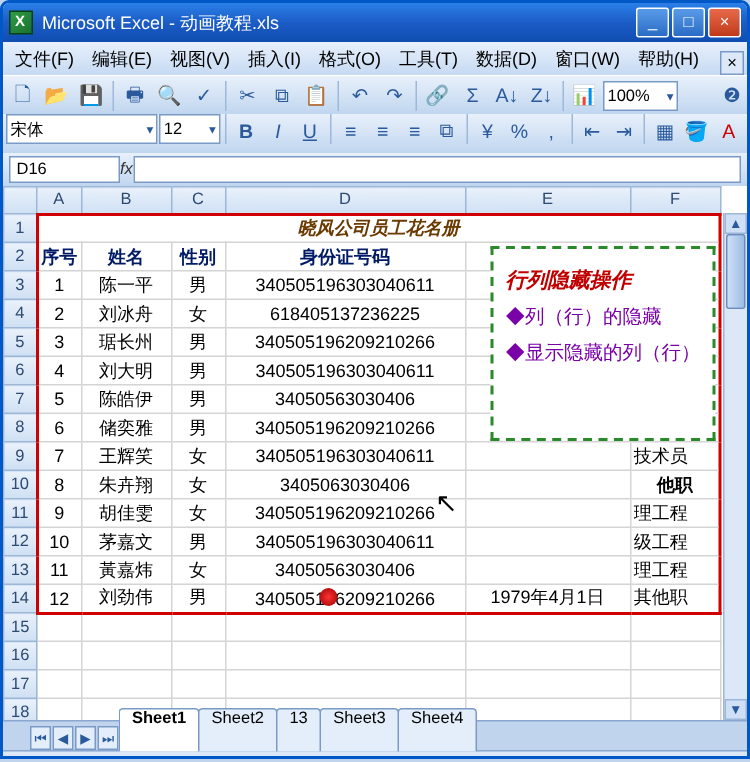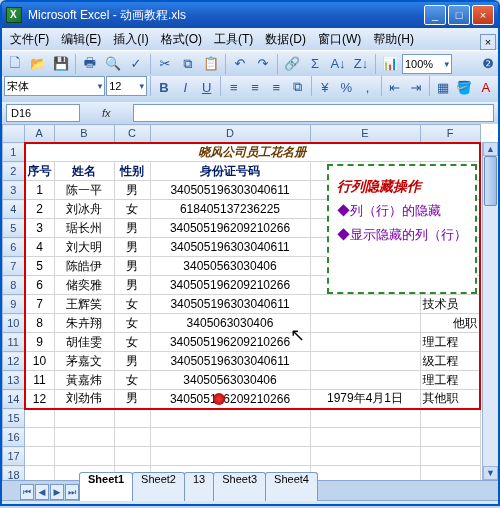--- a/index.html
+++ b/index.html
@@ -27,21 +27,21 @@
   .menubar span{ padding:2px 6px; }
   .menubar .x{ margin-left:auto; width:16px; height:16px; border:1px solid #7a9ac6; background:#dce8f8; font:11px sans-serif; text-align:center; line-height:14px; }
   .toolbar { height:26px; background:linear-gradient(#e8f0fb,#c0d6ef); border-top:1px solid #fff; display:flex; align-items:center; padding:0 2px; gap:1px;}
   .tbtn { width:22px; height:22px; display:flex; align-items:center; justify-content:center; font-size:13px; color:#2a5a9c; border:1px solid transparent; border-radius:2px;}
   .sep { width:1px; height:20px; background:#9db8d9; margin:0 2px;}
   .combo { height:20px; background:#fff; border:1px solid #7a9ac6; display:flex; align-items:center; font-size:11px; padding:0 2px;}
   .combo .dd{margin-left:auto; font-size:9px; color:#2a5a9c;}
   .fmtbar { height:26px; background:linear-gradient(#e8f0fb,#c0d6ef); display:flex; align-items:flex-start; padding:0 2px; gap:1px;}
   .namebar { height:22px; background:linear-gradient(#e8f0fb,#c0d6ef); display:flex; align-items:center;}
   .namebox{ width:74px; height:18px; background:#fff; border:1px solid #7a9ac6; margin-left:4px; padding:0 4px; line-height:16px; font-size:11px;}
-  .fx{ margin:0 22px; font-style:italic; color:#333;}
+  .fx{ margin:0 0; font-style:italic; color:#333;}
   .fxbar{ flex:1; height:18px; background:#fff; border:1px solid #7a9ac6; margin-right:4px;}
   .grid-wrap{ position:relative; background:#fff; height:356px; overflow:hidden;}
   table.sheet{ border-collapse:collapse; table-layout:fixed; }
   .colhdr th, .selall{ background:linear-gradient(#e9f1fb,#cfe0f4); border:1px solid #9eb6d6; font:11px sans-serif; color:#2d4a72; height:18px; text-align:center; font-weight:normal;}
   .rowhdr{ background:linear-gradient(#e9f1fb,#cfe0f4); border:1px solid #9eb6d6; font:11px sans-serif; color:#2d4a72; width:22px; text-align:center;}
   td.cell{ border:1px solid #d4d4d4; height:19px; font-size:12px; padding:0 2px; white-space:nowrap; overflow:hidden; text-align:center;}
   .titlecell{ font-size:18px; font-family:"KaiTi","SimSun"; font-weight:bold; font-style:italic; color:#6a3a00; text-align:center;}
   .hdrrow td.cell{ font-weight:bold; color:#001a66; background:#fff;}
   .callout{
     position:absolute; left:325px; top:40px; width:150px; height:130px;
@@ -78,20 +78,21 @@
     <div class="winbtns">
       <div class="winbtn min">_</div>
       <div class="winbtn max">□</div>
       <div class="winbtn cls">×</div>
     </div>
   </div>
 
   <div class="menubar">
     <span>文件(F)</span>
     <span>编辑(E)</span>
+    <span>视图(V)</span>
     <span>插入(I)</span>
     <span>格式(O)</span>
     <span>工具(T)</span>
     <span>数据(D)</span>
     <span>窗口(W)</span>
     <span>帮助(H)</span>
     <div class="x">×</div>
   </div>
 
   <div class="toolbar">
@@ -257,21 +258,21 @@
             <td class="cell" style="text-align:center;"></td>
             <td class="cell" style="border-right:2px solid #d00000;text-align:left;">技术员</td>
           </tr>
           <tr>
             <td class="rowhdr">10</td>
             <td class="cell" style="border-left:2px solid #d00000;">8</td>
             <td class="cell" style="">朱卉翔</td>
             <td class="cell" style="">女</td>
             <td class="cell" style="text-align:center;">3405063030406</td>
             <td class="cell" style="text-align:center;"></td>
-            <td class="cell" style="border-right:2px solid #d00000;text-align:right;">他职</td>
+            <td class="cell" style="border-right:2px solid #d00000;text-align:center;font-weight:bold;">他职</td>
           </tr>
           <tr>
             <td class="rowhdr">11</td>
             <td class="cell" style="border-left:2px solid #d00000;">9</td>
             <td class="cell" style="">胡佳雯</td>
             <td class="cell" style="">女</td>
             <td class="cell" style="text-align:center;">340505196209210266</td>
             <td class="cell" style="text-align:center;"></td>
             <td class="cell" style="border-right:2px solid #d00000;text-align:left;">理工程</td>
           </tr>

